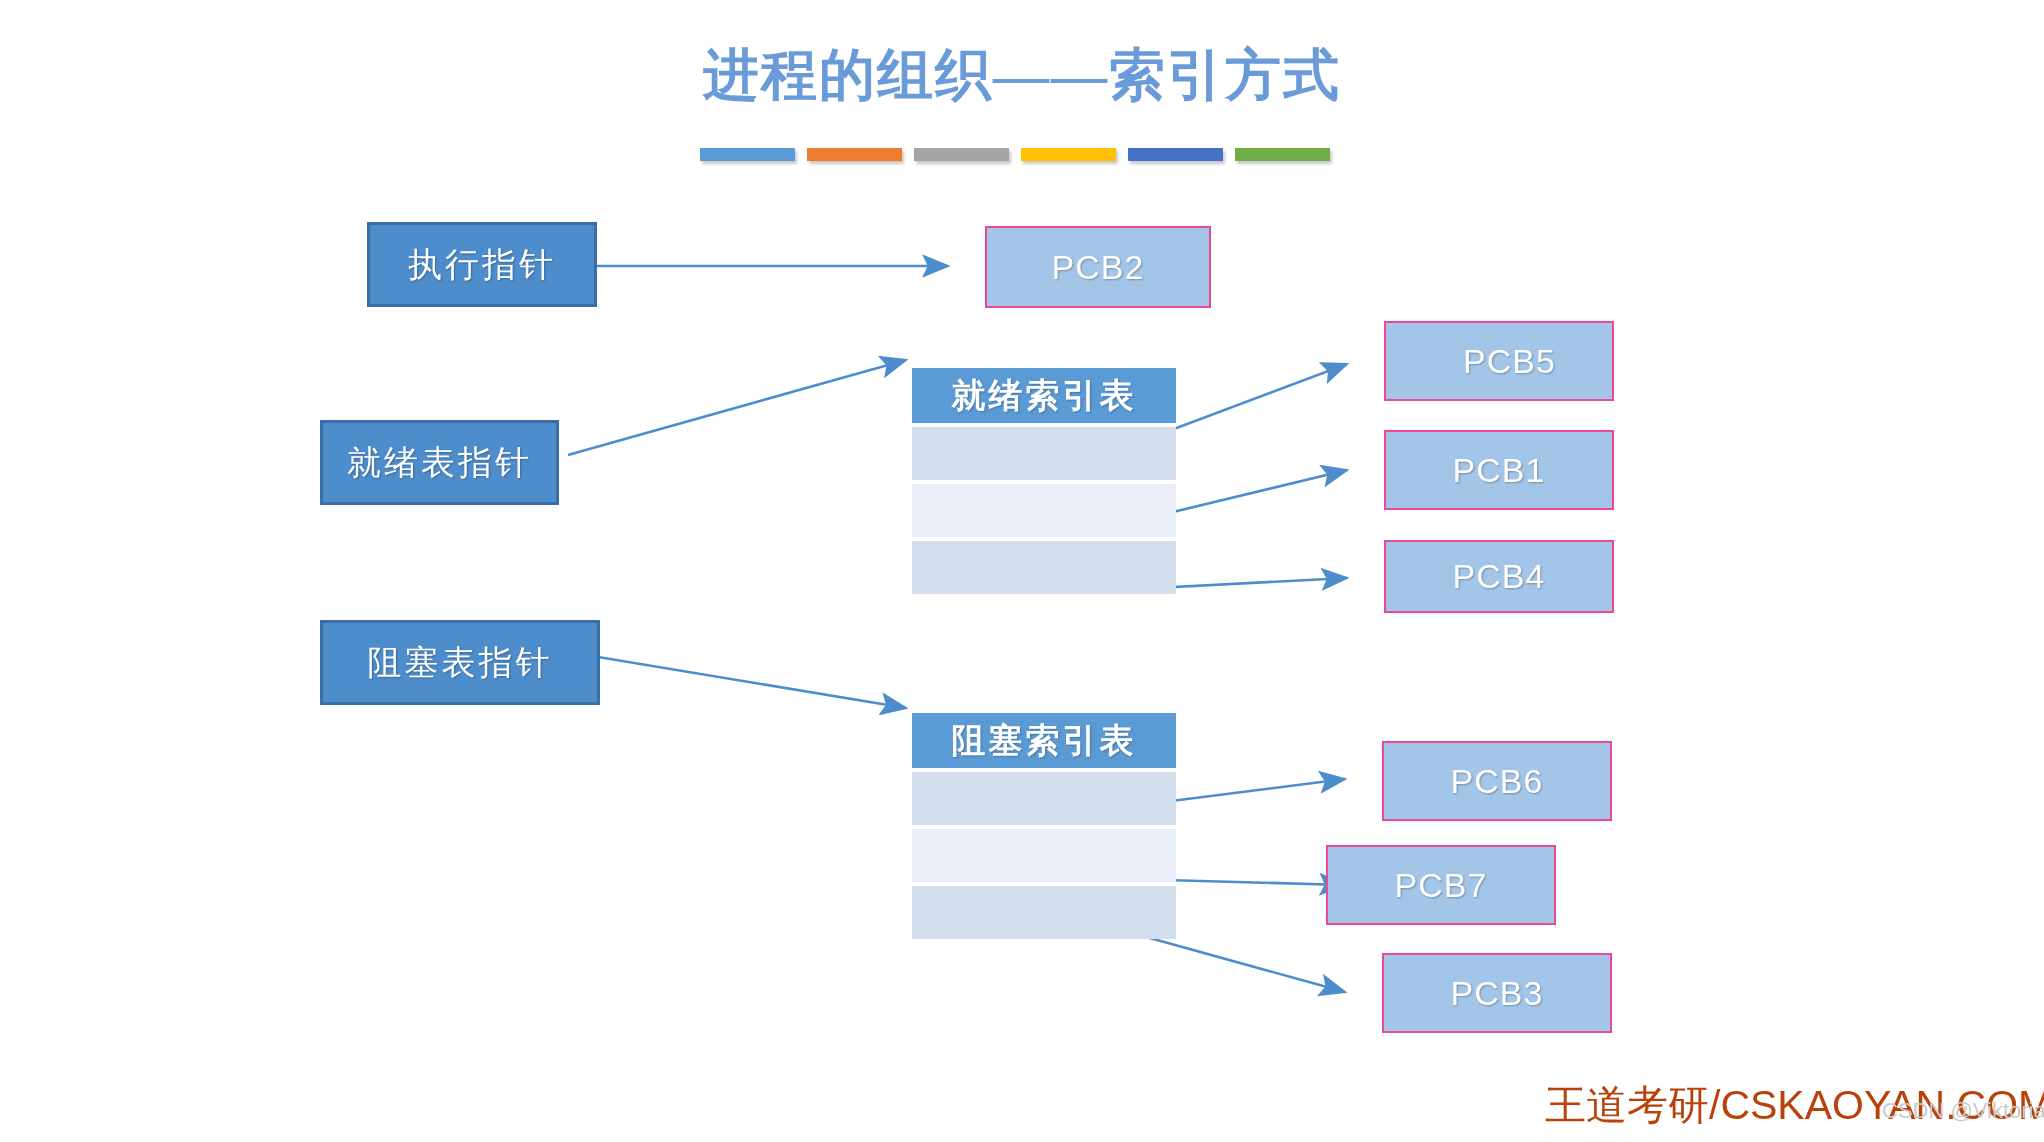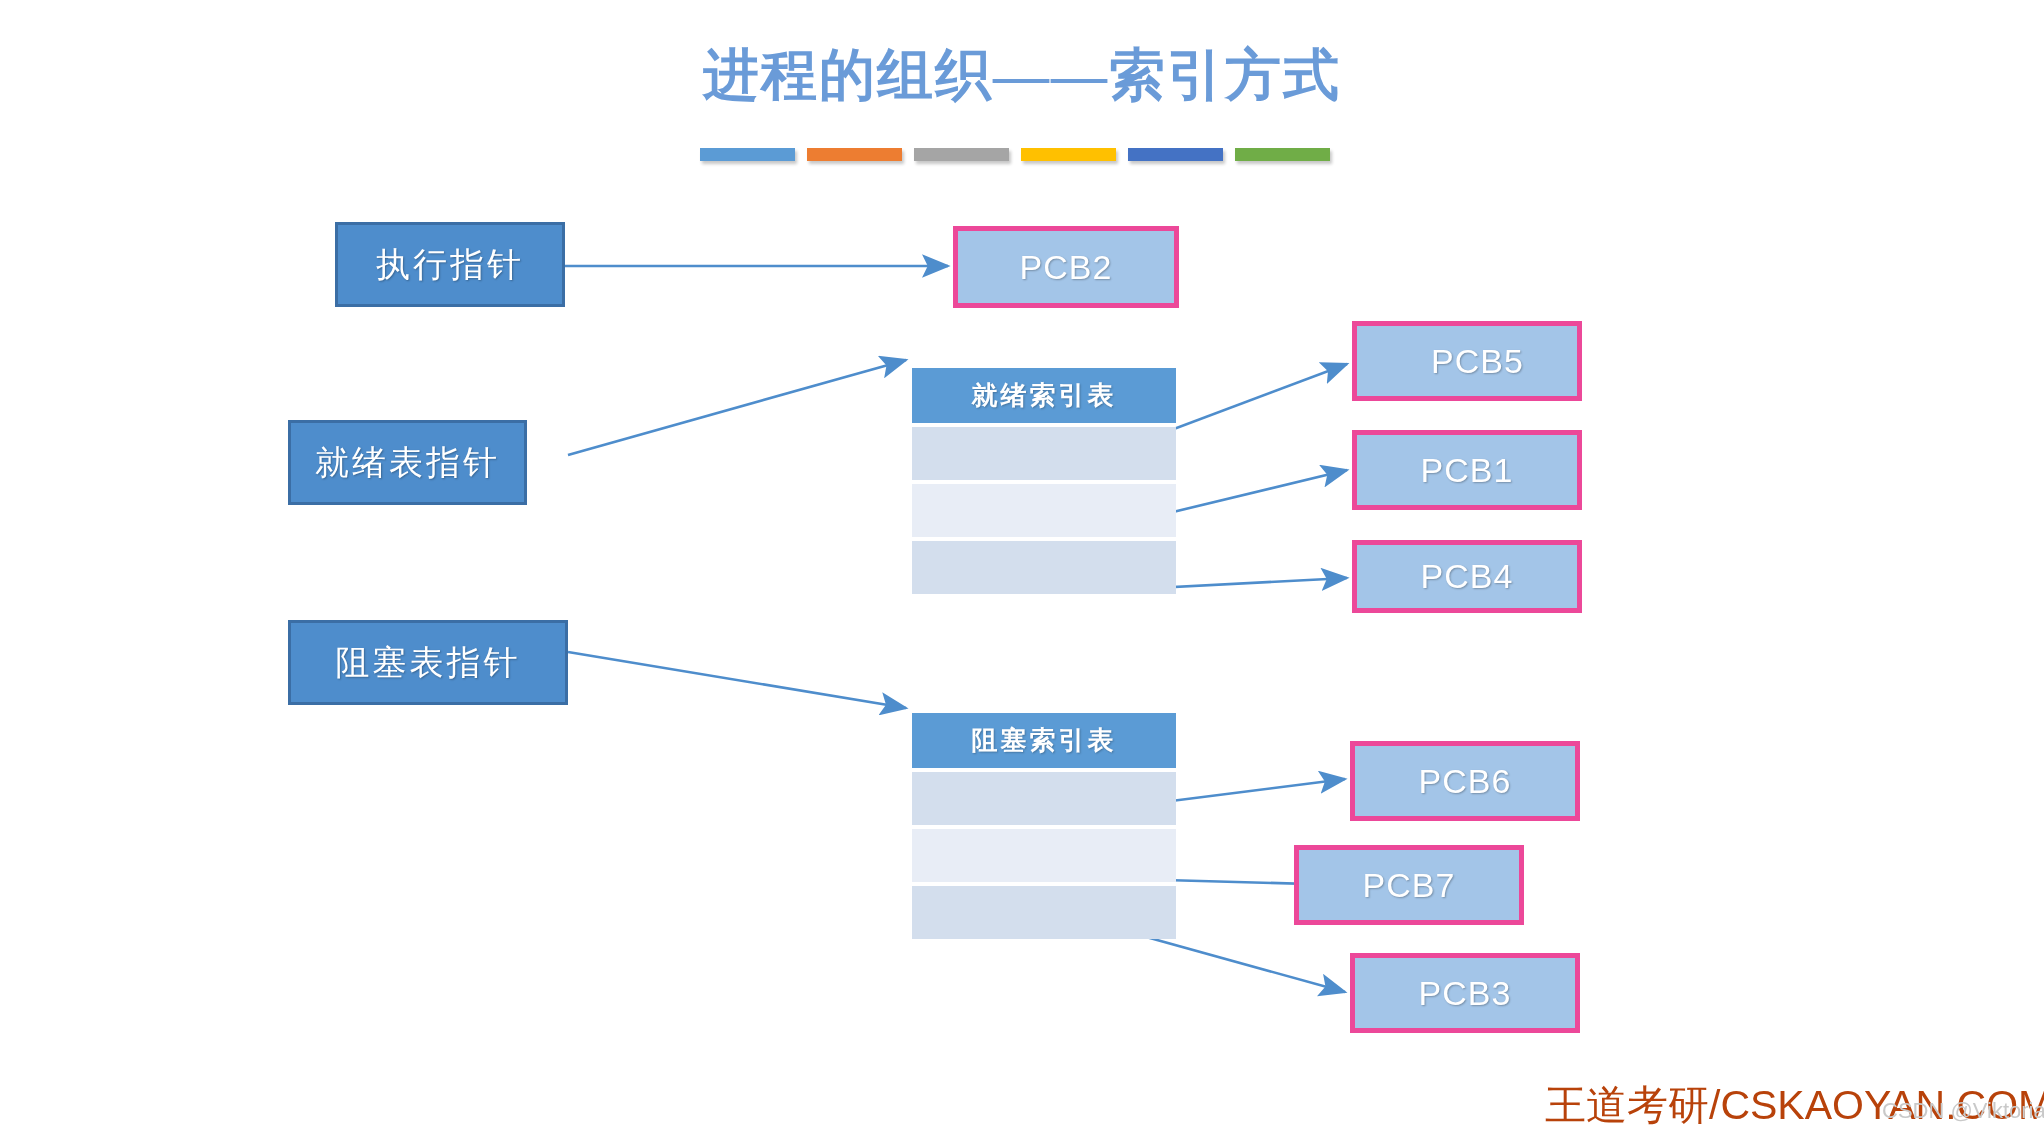--- a/index.html
+++ b/index.html
@@ -53,50 +53,51 @@
   
   .box {
     position: absolute;
     box-sizing: border-box;
     display: flex;
     align-items: center;
     justify-content: center;
     color: #ffffff;
     text-shadow: 1px 1px 2px rgba(0,0,0,0.28);
     white-space: nowrap;
+    margin-left: 32px;
   }
   .ptr-box {
     background: #4E8DCC;
     border: 3px solid #3B6EA5;
     font-family: "Liberation Serif", "DejaVu Serif", serif;
     font-size: 34px;
     letter-spacing: 3px;
   }
   .pcb-box {
     background: #A3C5E8;
-    border: 5px solid #ec4899;
+    border: 2px solid #ec4899;
     font-size: 34px;
     letter-spacing: 1px;
   }
 
   
   .idx-table {
     position: absolute;
   }
   .idx-head {
     box-sizing: border-box;
     width: 100%;
     height: 55px;
     background: #5B9BD5;
     display: flex;
     align-items: center;
     justify-content: center;
     color: #ffffff;
     font-family: Liberation Sans, sans-serif;
-    font-size: 26px;
+    font-size: 34px;
     font-weight: 700;
     letter-spacing: 3px;
     text-shadow: 1px 1px 2px rgba(0,0,0,0.25);
     white-space: nowrap;
   }
   .idx-row {
     box-sizing: border-box;
     width: 100%;
     height: 53px;
     margin-top: 4px;

